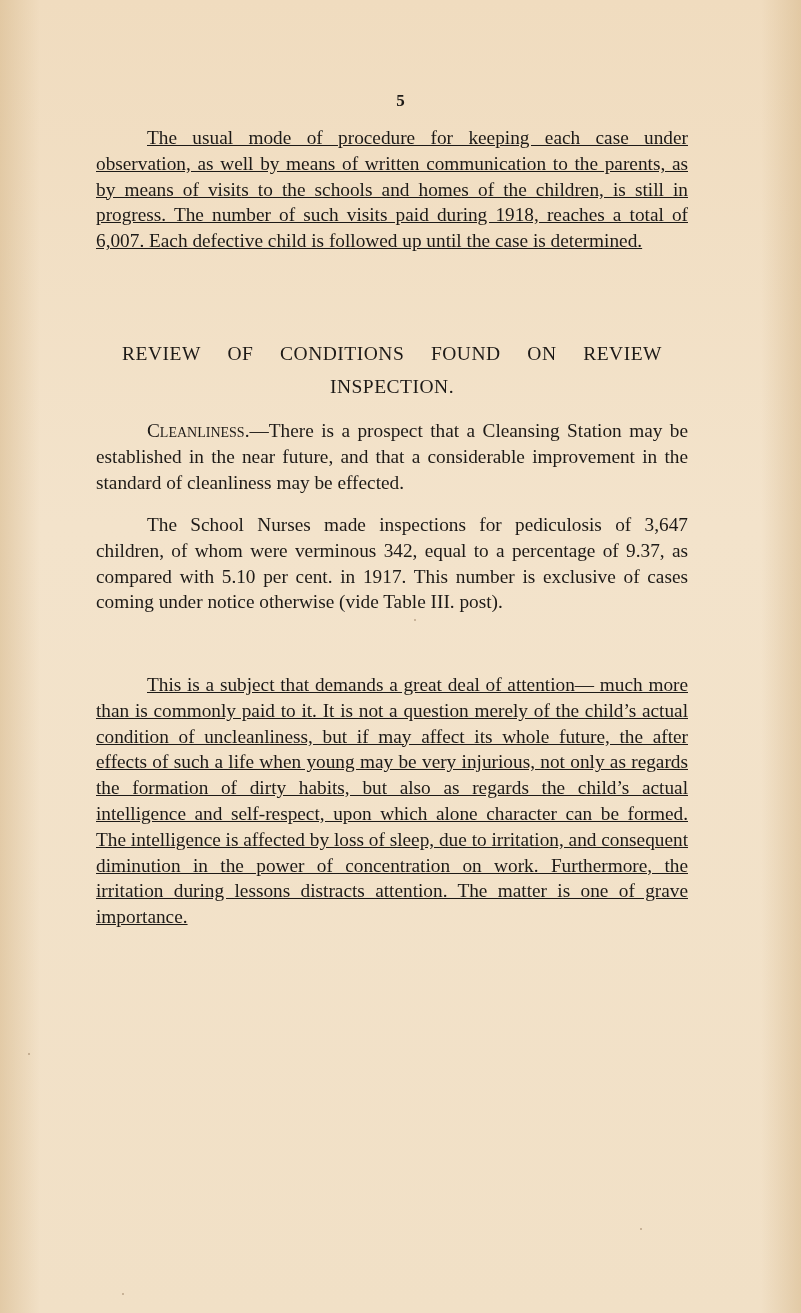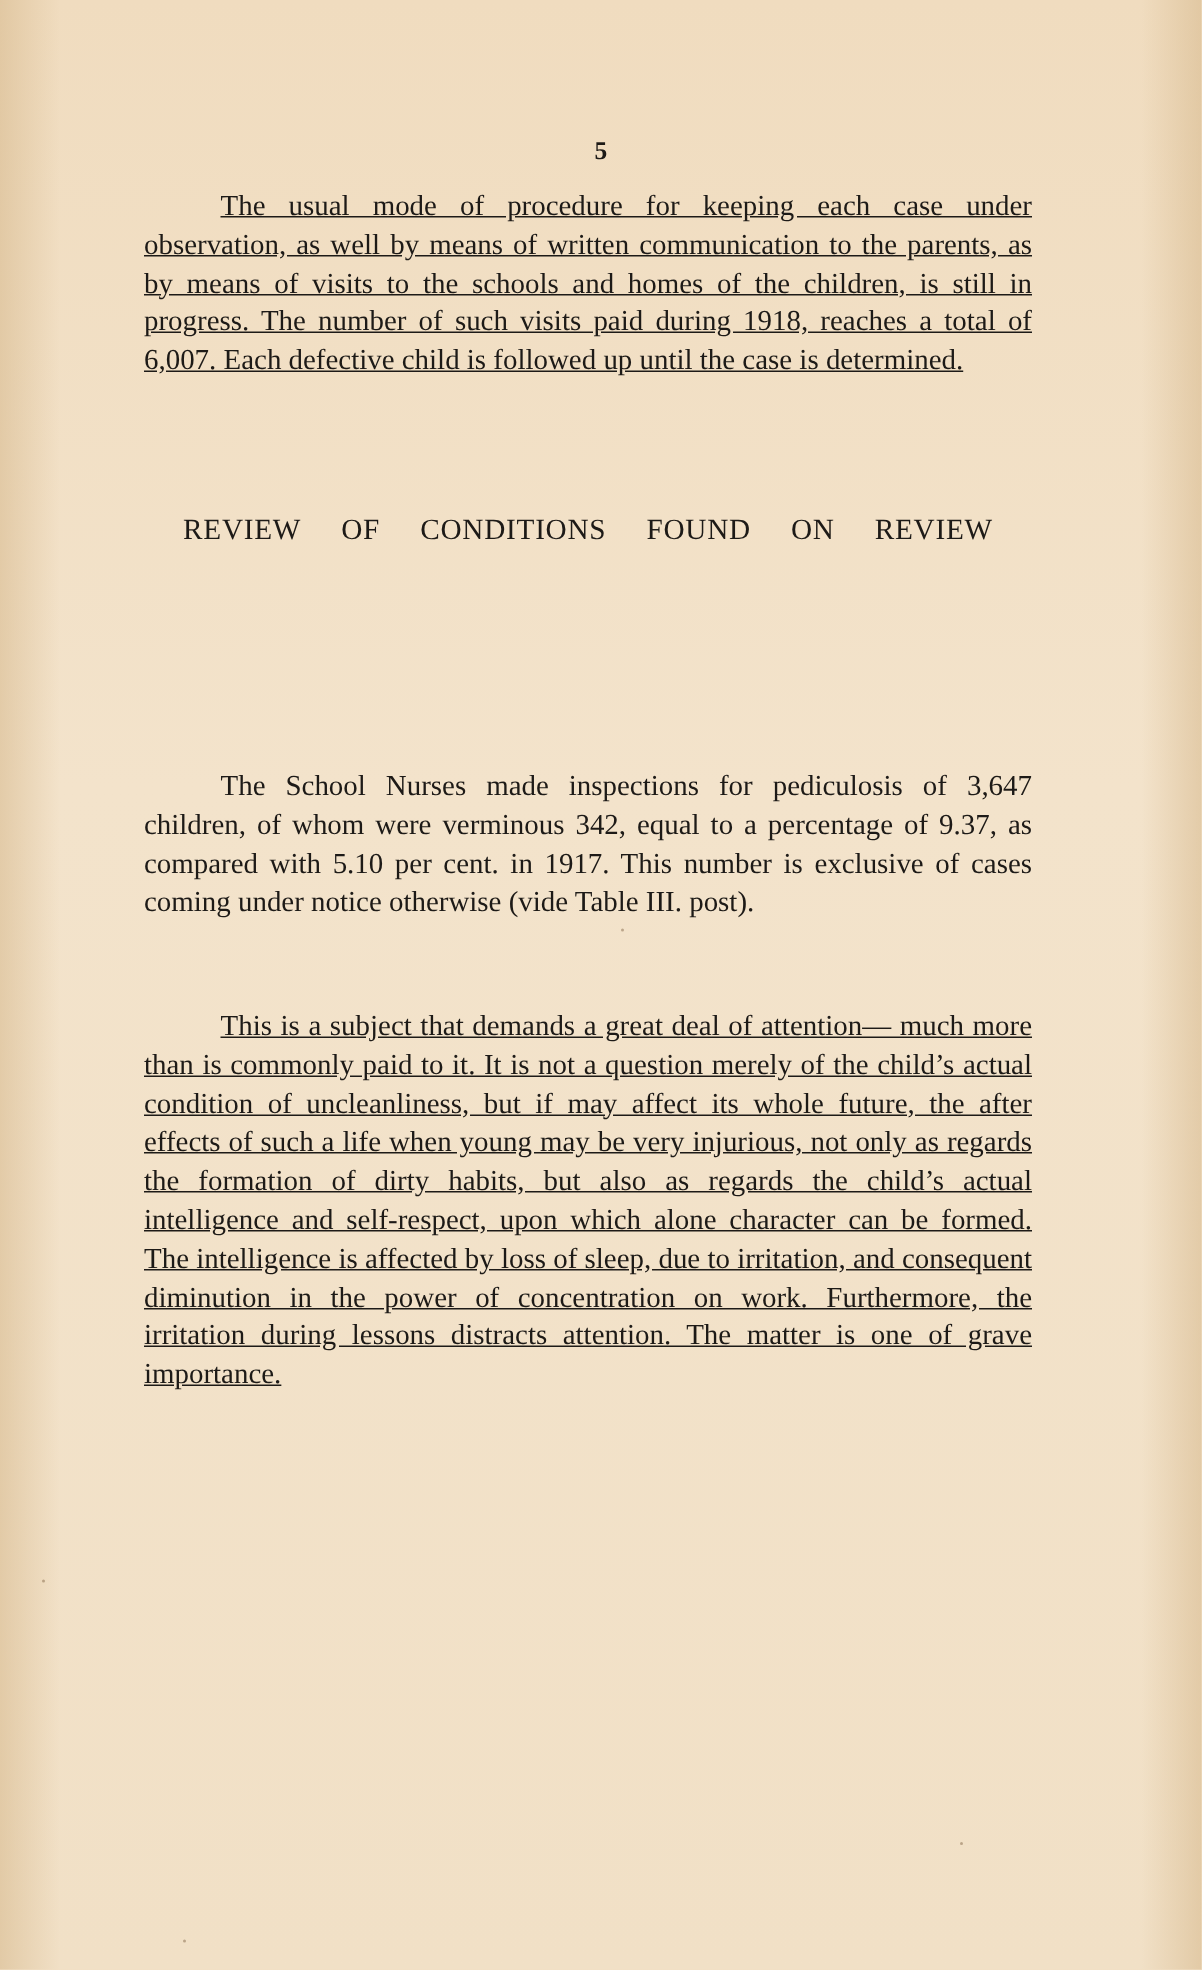--- a/index.html
+++ b/index.html
@@ -87,22 +87,26 @@
 
   <div class="heading">
     <div class="h-line1">
       <span>REVIEW</span>
       <span>OF</span>
       <span>CONDITIONS</span>
       <span>FOUND</span>
       <span>ON</span>
       <span>REVIEW</span>
     </div>
+    <div>INSPECTION.</div>
   </div>
 
+  <div class="block p2">
+    <p><span class="smallcaps">Cleanliness.</span><span>—There is a prospect that a Cleansing Station may be established in the near future, and that a considerable improvement in the standard of cleanliness may be effected.</span></p>
+  </div>
 
   <div class="block p3">
     <p>The School Nurses made inspections for pediculosis of 3,647 children, of whom were verminous 342, equal to a percentage of 9.37, as compared with 5.10 per cent. in 1917. This number is exclusive of cases coming under notice otherwise (vide Table III. post).</p>
   </div>
 
   <div class="block p4">
     <p>This is a subject that demands a great deal of attention— much more than is commonly paid to it. It is not a question merely of the child’s actual condition of uncleanliness, but if may affect its whole future, the after effects of such a life when young may be very injurious, not only as regards the formation of dirty habits, but also as regards the child’s actual intelligence and self-respect, upon which alone character can be formed. The intelligence is affected by loss of sleep, due to irritation, and consequent diminution in the power of concentration on work. Furthermore, the irritation during lessons distracts attention. The matter is one of grave importance.</p>
   </div>
 
 

